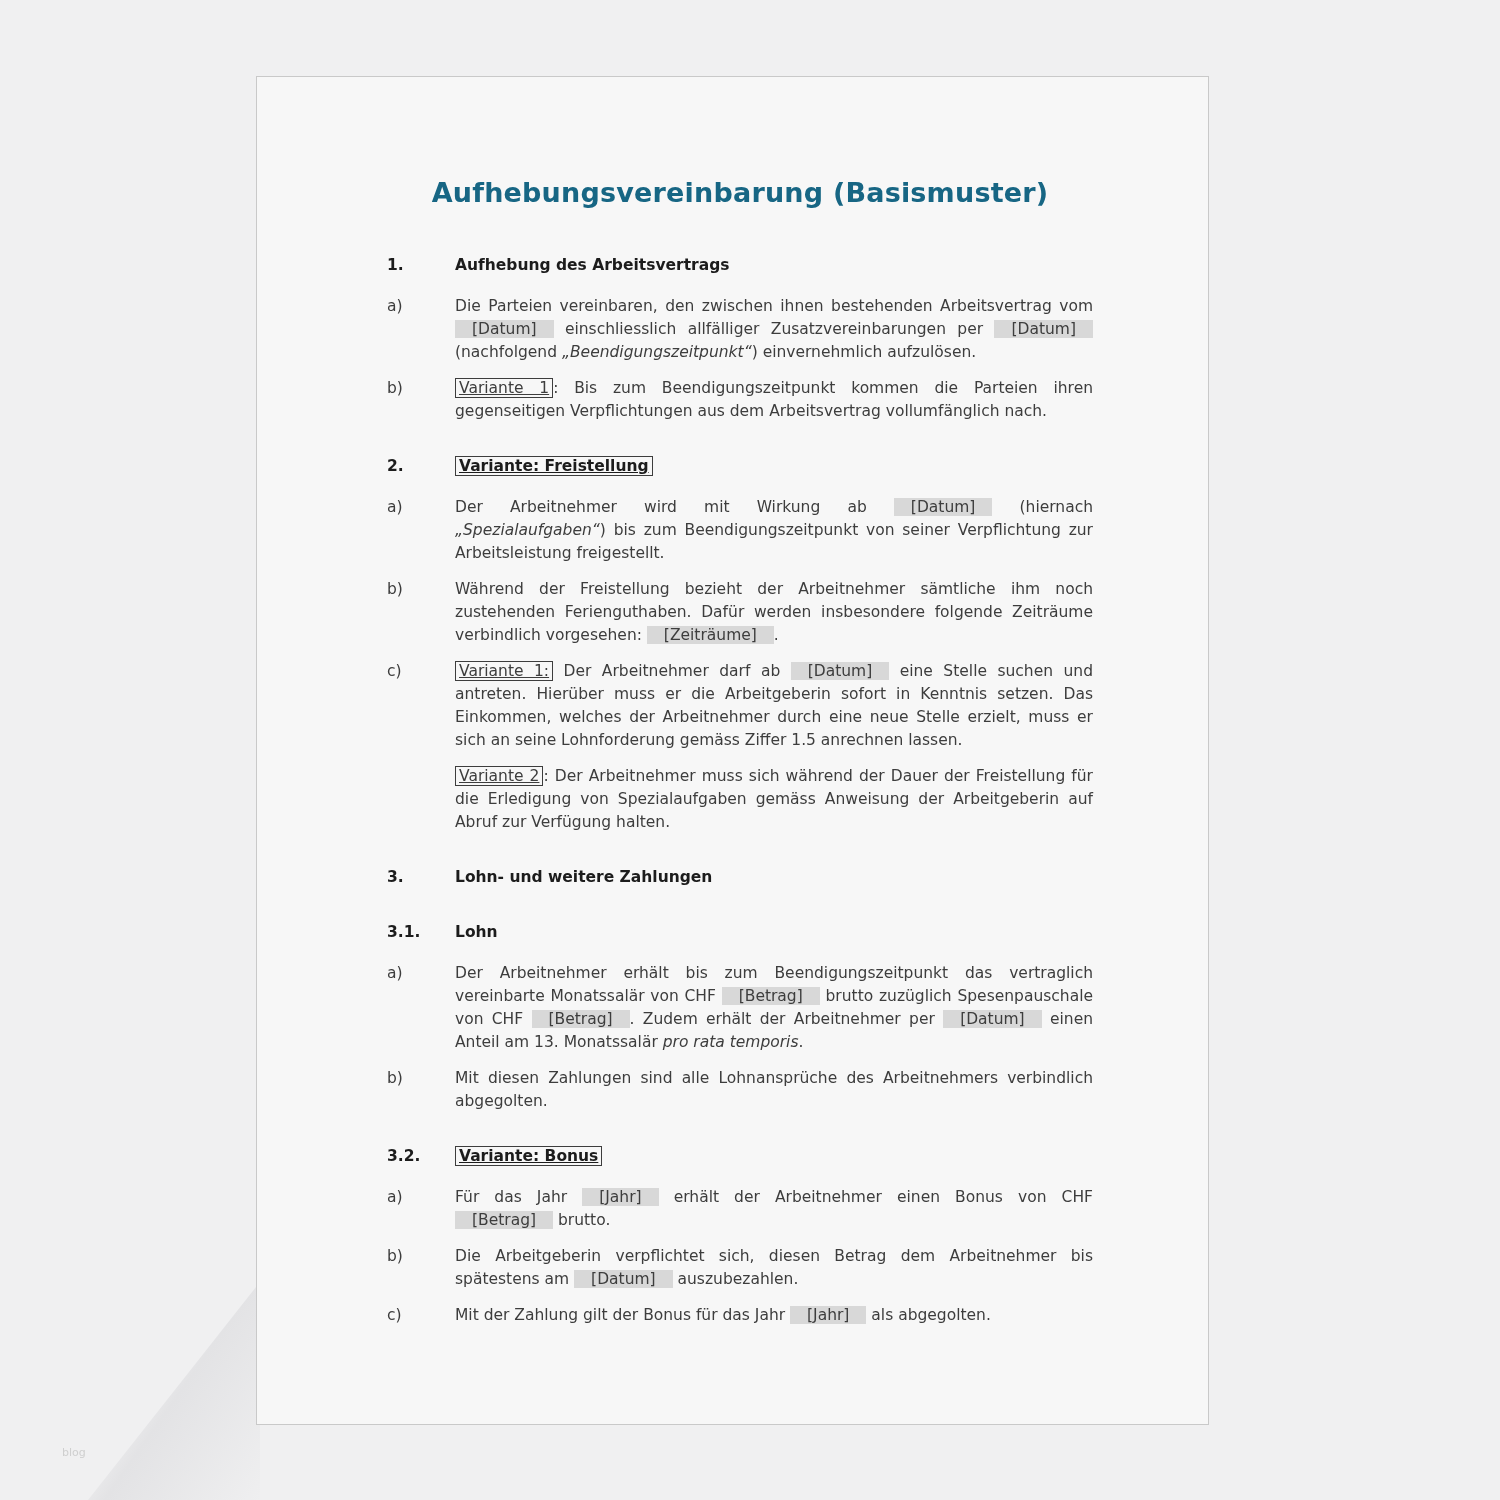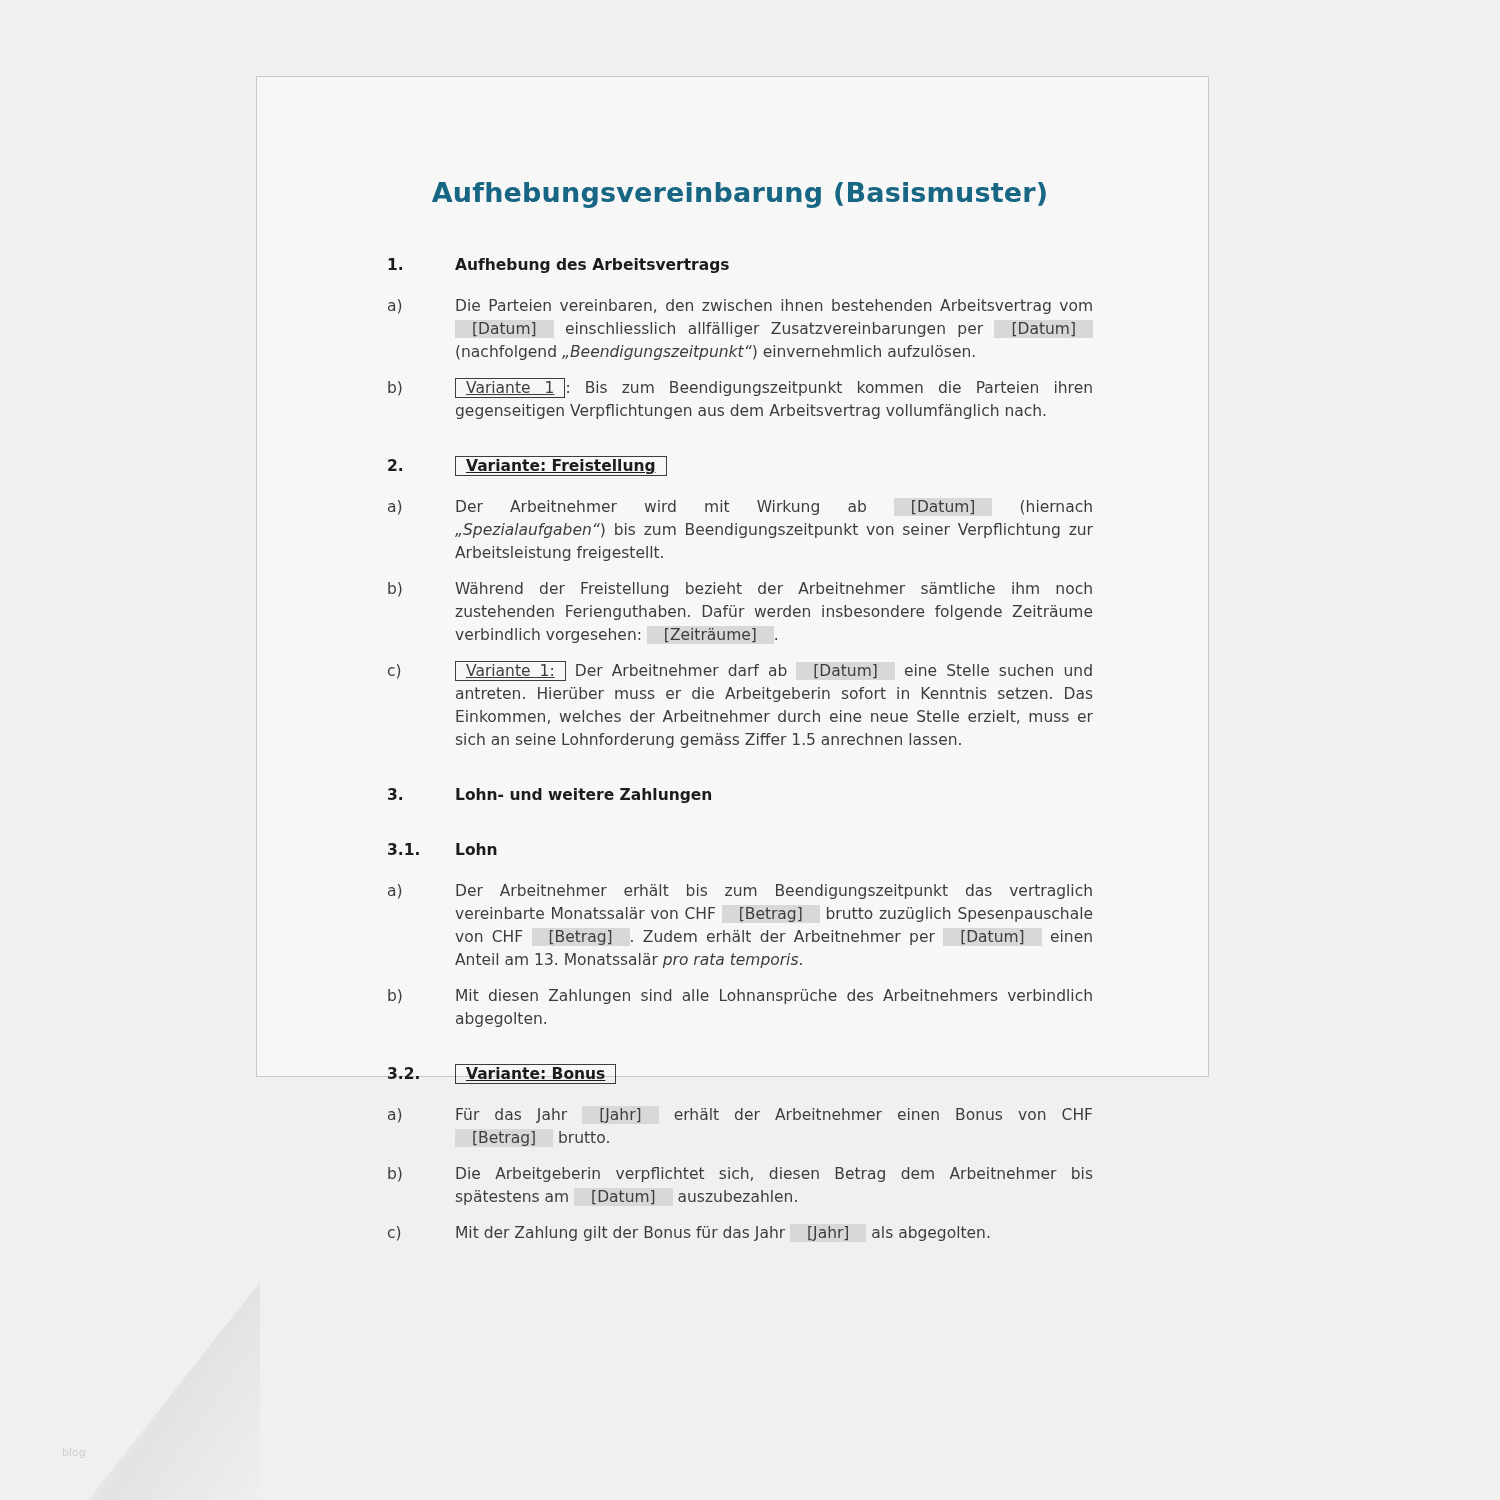--- a/index.html
+++ b/index.html
@@ -12,21 +12,21 @@
   .fold {
     position:absolute; left:88px; top:1282px; width:172px; height:218px;
     background:linear-gradient(125deg, rgba(226,226,228,0) 38%, #e3e3e5 52%, #efeff0 100%);
     clip-path:polygon(100% 0, 100% 100%, 0 100%);
   }
   .watermark {
     position:absolute; left:46px; top:1446px;
     font-size:11px; color:#cfcfcf;margin-left:16px;
   }
   .page {
-    position:absolute; left:256px; top:76px; width:953px; height:1001px;
+    position:absolute; left:256px; top:76px; width:953px; height:1349px;
     background:#f7f7f7; border:1px solid #c9c9c9; box-sizing:border-box;
     padding:100px 115px 40px 130px;
   }
   h1.doc-title {
     margin:0 0 46px 0; text-align:center;
     font-size:27px; font-weight:bold; color:#176684; letter-spacing:0.2px;
   }
   .row { display:flex; }
   .marker {
     width:68px; flex:0 0 68px;
@@ -38,21 +38,21 @@
     flex:1; font-weight:bold; color:#1c1c1c;
     font-size:15.5px; line-height:23px;
   }
   .item { margin:0 0 13px 0; }
   .ptext {
     flex:1; text-align:justify;
     font-size:15.5px; line-height:23px; color:#3d3d3d;
   }
   .ph { background:#d8d8d8; padding:0 17px; }
   .boxed {
-    border:1px solid #3d3d3d; padding:0 10px;
+    border:1px solid #3d3d3d; padding:0 3px;
     text-decoration:underline;
   }
   .it { font-style:italic; }
 </style>
 </head>
 <body>
 
 <div class="fold"></div>
 <div class="watermark">blog</div>
 
@@ -80,20 +80,24 @@
         <div class="ptext"><span>Der Arbeitnehmer wird mit Wirkung ab </span><span class="ph">[Datum]</span><span> (hiernach </span><span class="it">„Spezialaufgaben“</span><span>) bis zum Beendigungszeitpunkt von seiner Verpflichtung zur Arbeitsleistung freigestellt.</span></div>
       </div>
       <div class="row item">
         <div class="marker">b)</div>
         <div class="ptext"><span>Während der Freistellung bezieht der Arbeitnehmer sämtliche ihm noch zustehenden Ferienguthaben. Dafür werden insbesondere folgende Zeiträume verbindlich vorgesehen: </span><span class="ph">[Zeiträume]</span><span>.</span></div>
       </div>
       <div class="row item">
         <div class="marker">c)</div>
         <div class="ptext"><span class="boxed">Variante 1:</span><span> Der Arbeitnehmer darf ab </span><span class="ph">[Datum]</span><span> eine Stelle suchen und antreten. Hierüber muss er die Arbeitgeberin sofort in Kenntnis setzen. Das Einkommen, welches der Arbeitnehmer durch eine neue Stelle erzielt, muss er sich an seine Lohnforderung gemäss Ziffer 1.5 anrechnen lassen.</span></div>
       </div>
+      <div class="row item">
+        <div class="marker"></div>
+        <div class="ptext"><span class="boxed">Variante 2</span><span>: Der Arbeitnehmer muss sich während der Dauer der Freistellung für die Erledigung von Spezialaufgaben gemäss Anweisung der Arbeitgeberin auf Abruf zur Verfügung halten.</span></div>
+      </div>
       <div class="row heading">
         <div class="marker">3.</div>
         <div class="htext"><span>Lohn- und weitere Zahlungen</span></div>
       </div>
       <div class="row heading">
         <div class="marker">3.1.</div>
         <div class="htext"><span>Lohn</span></div>
       </div>
       <div class="row item">
         <div class="marker">a)</div>

